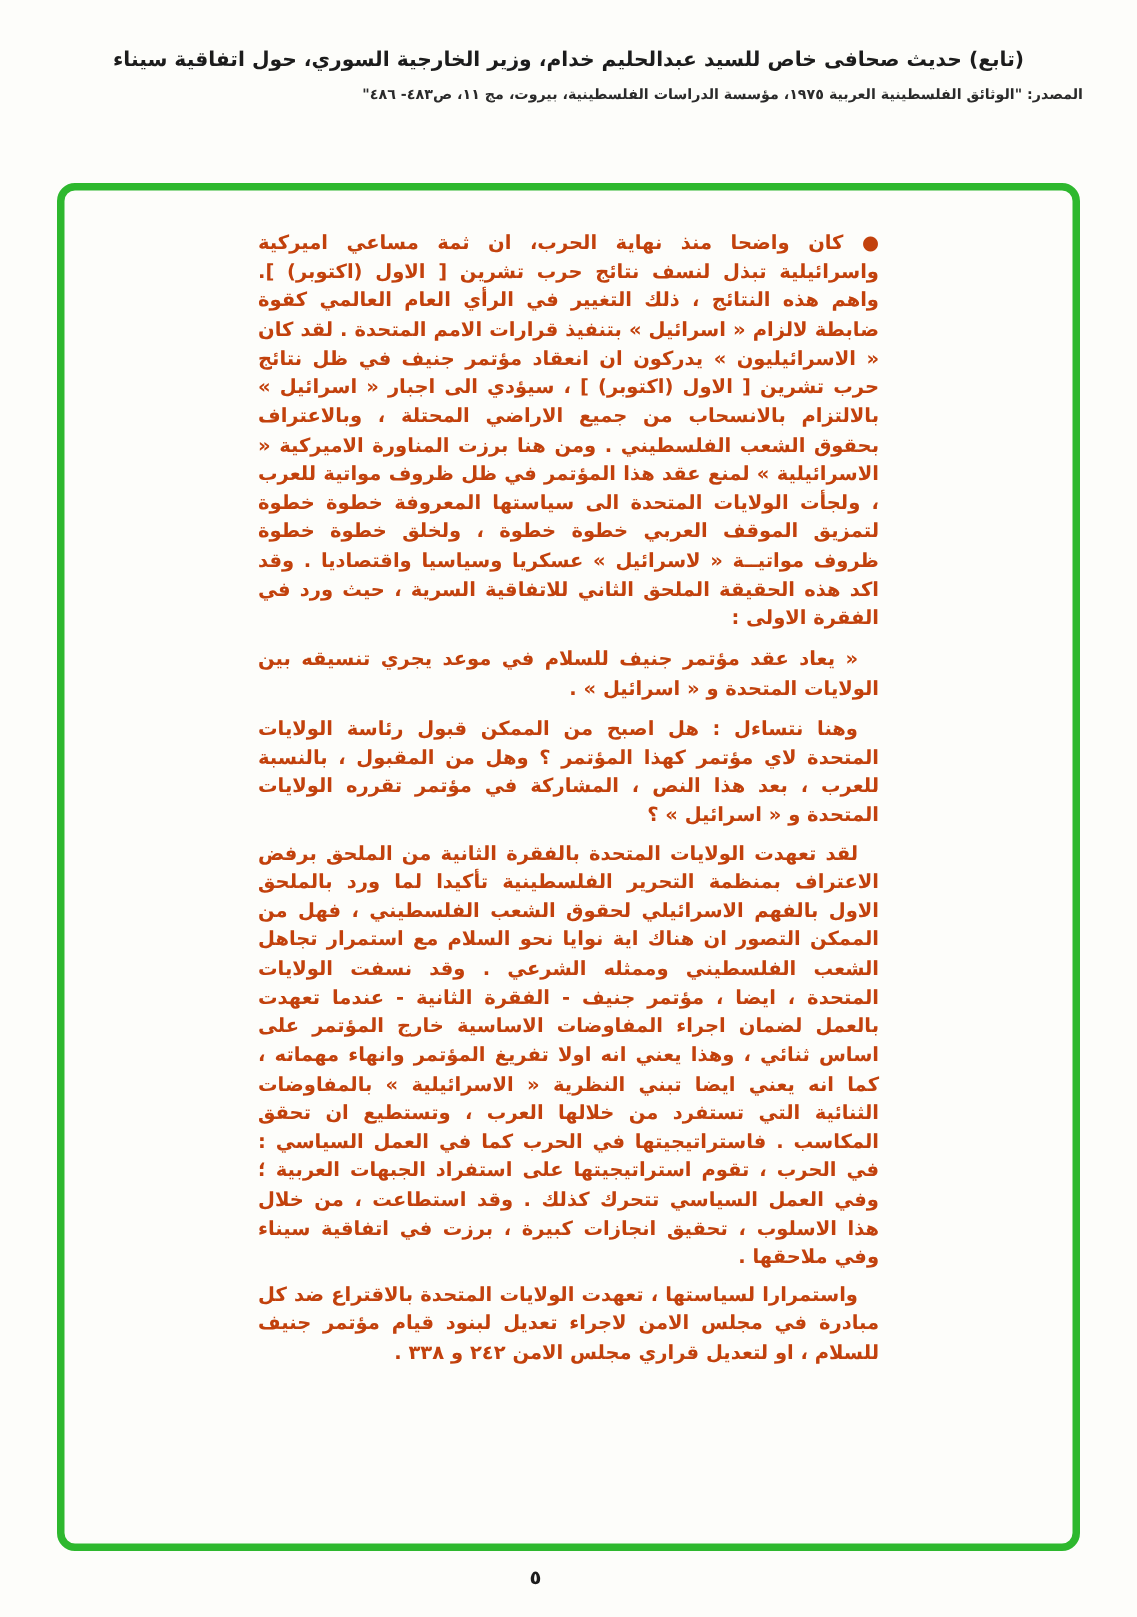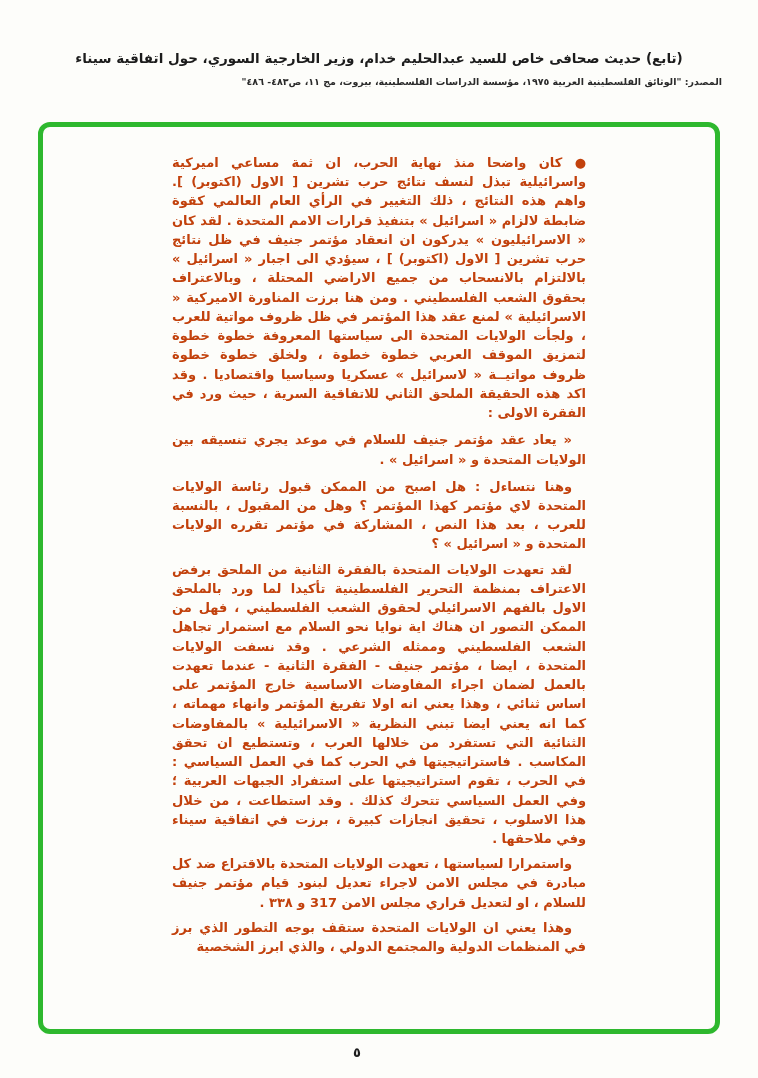--- a/index.html
+++ b/index.html
@@ -14,21 +14,21 @@
     background: #fdfdfa;
     font-family: "DejaVu Sans", sans-serif;
     color: #1c1c1c;
     overflow: hidden;
   }
   .doc-title {
     direction: rtl;
     text-align: center;
     font-weight: bold;
     font-size: 13.5px;
-    padding-top: 50px;
+    padding-top: 32px;
     letter-spacing: 0.2px;
   }
   .doc-source {
     direction: rtl;
     text-align: right;
     font-weight: bold;
     font-size: 9.5px;
     padding: 10px 36px 0 36px;
     color: #2a2a2a;
   }
@@ -82,20 +82,19 @@
   <div class="doc-title">(تابع) حديث صحافى خاص للسيد عبدالحليم خدام، وزير الخارجية السوري، حول اتفاقية سيناء</div>
 
   <div class="doc-source">المصدر: "الوثائق الفلسطينية العربية ١٩٧٥، مؤسسة الدراسات الفلسطينية، بيروت، مج ١١، ص٤٨٣- ٤٨٦"</div>
 
   <div class="green-box">
     <div class="text-col">
       <p class="first">● كان واضحا منذ نهاية الحرب، ان ثمة مساعي اميركية واسرائيلية تبذل لنسف نتائج حرب تشرين [ الاول (اكتوبر) ]. واهم هذه النتائج ، ذلك التغيير في الرأي العام العالمي كقوة ضابطة لالزام « اسرائيل » بتنفيذ قرارات الامم المتحدة . لقد كان « الاسرائيليون » يدركون ان انعقاد مؤتمر جنيف في ظل نتائج حرب تشرين [ الاول (اكتوبر) ] ، سيؤدي الى اجبار « اسرائيل » بالالتزام بالانسحاب من جميع الاراضي المحتلة ، وبالاعتراف بحقوق الشعب الفلسطيني . ومن هنا برزت المناورة الاميركية « الاسرائيلية » لمنع عقد هذا المؤتمر في ظل ظروف مواتية للعرب ، ولجأت الولايات المتحدة الى سياستها المعروفة خطوة خطوة لتمزيق الموقف العربي خطوة خطوة ، ولخلق خطوة خطوة ظروف مواتيــة « لاسرائيل » عسكريا وسياسيا واقتصاديا . وقد اكد هذه الحقيقة الملحق الثاني للاتفاقية السرية ، حيث ورد في الفقرة الاولى :</p>
       <p class="quote">« يعاد عقد مؤتمر جنيف للسلام في موعد يجري تنسيقه بين الولايات المتحدة و « اسرائيل » .</p>
       <p>وهنا نتساءل : هل اصبح من الممكن قبول رئاسة الولايات المتحدة لاي مؤتمر كهذا المؤتمر ؟ وهل من المقبول ، بالنسبة للعرب ، بعد هذا النص ، المشاركة في مؤتمر تقرره الولايات المتحدة و « اسرائيل » ؟</p>
       <p>لقد تعهدت الولايات المتحدة بالفقرة الثانية من الملحق برفض الاعتراف بمنظمة التحرير الفلسطينية تأكيدا لما ورد بالملحق الاول بالفهم الاسرائيلي لحقوق الشعب الفلسطيني ، فهل من الممكن التصور ان هناك اية نوايا نحو السلام مع استمرار تجاهل الشعب الفلسطيني وممثله الشرعي . وقد نسفت الولايات المتحدة ، ايضا ، مؤتمر جنيف - الفقرة الثانية - عندما تعهدت بالعمل لضمان اجراء المفاوضات الاساسية خارج المؤتمر على اساس ثنائي ، وهذا يعني انه اولا تفريغ المؤتمر وانهاء مهماته ، كما انه يعني ايضا تبني النظرية « الاسرائيلية » بالمفاوضات الثنائية التي تستفرد من خلالها العرب ، وتستطيع ان تحقق المكاسب . فاستراتيجيتها في الحرب كما في العمل السياسي : في الحرب ، تقوم استراتيجيتها على استفراد الجبهات العربية ؛ وفي العمل السياسي تتحرك كذلك . وقد استطاعت ، من خلال هذا الاسلوب ، تحقيق انجازات كبيرة ، برزت في اتفاقية سيناء وفي ملاحقها .</p>
-      <p>واستمرارا لسياستها ، تعهدت الولايات المتحدة بالاقتراع ضد كل مبادرة في مجلس الامن لاجراء تعديل لبنود قيام مؤتمر جنيف للسلام ، او لتعديل قراري مجلس الامن 317 و ٣٣٨ .</p>
-      <p>وهذا يعني ان الولايات المتحدة ستقف بوجه التطور الذي برز في المنظمات الدولية والمجتمع الدولي ، والذي ابرز الشخصية</p>
+      <p>واستمرارا لسياستها ، تعهدت الولايات المتحدة بالاقتراع ضد كل مبادرة في مجلس الامن لاجراء تعديل لبنود قيام مؤتمر جنيف للسلام ، او لتعديل قراري مجلس الامن ٢٤٢ و ٣٣٨ .</p>
     </div>
   </div>
 
   <div class="page-number">٥</div>
 
 </div>
 
 </body></html>

